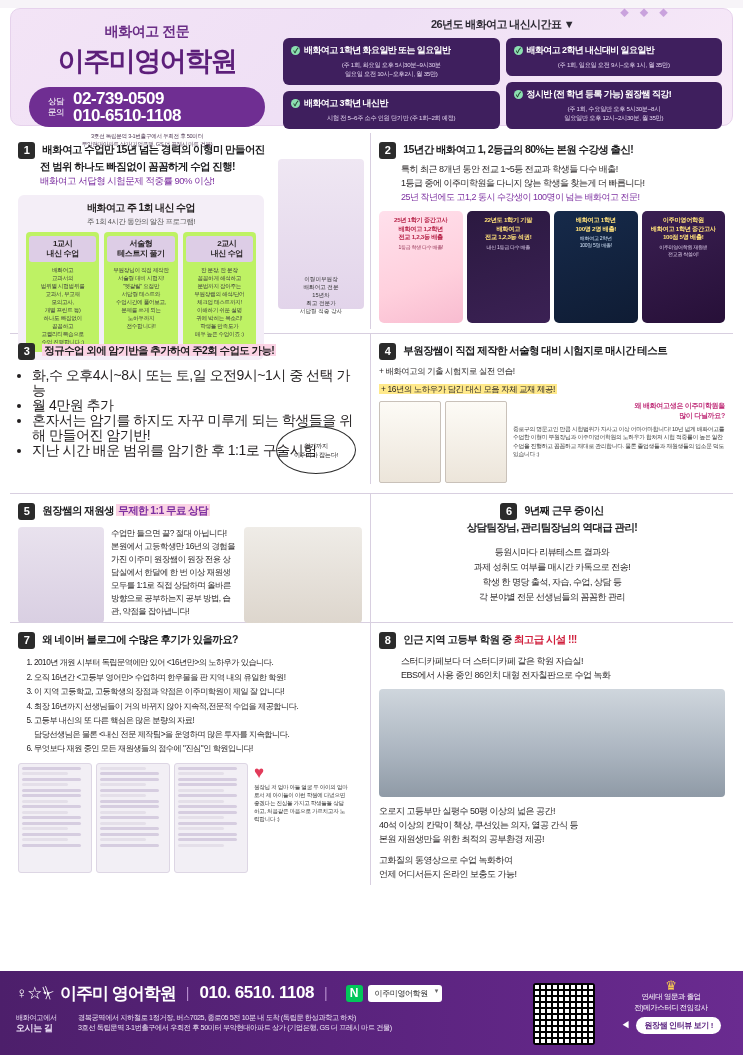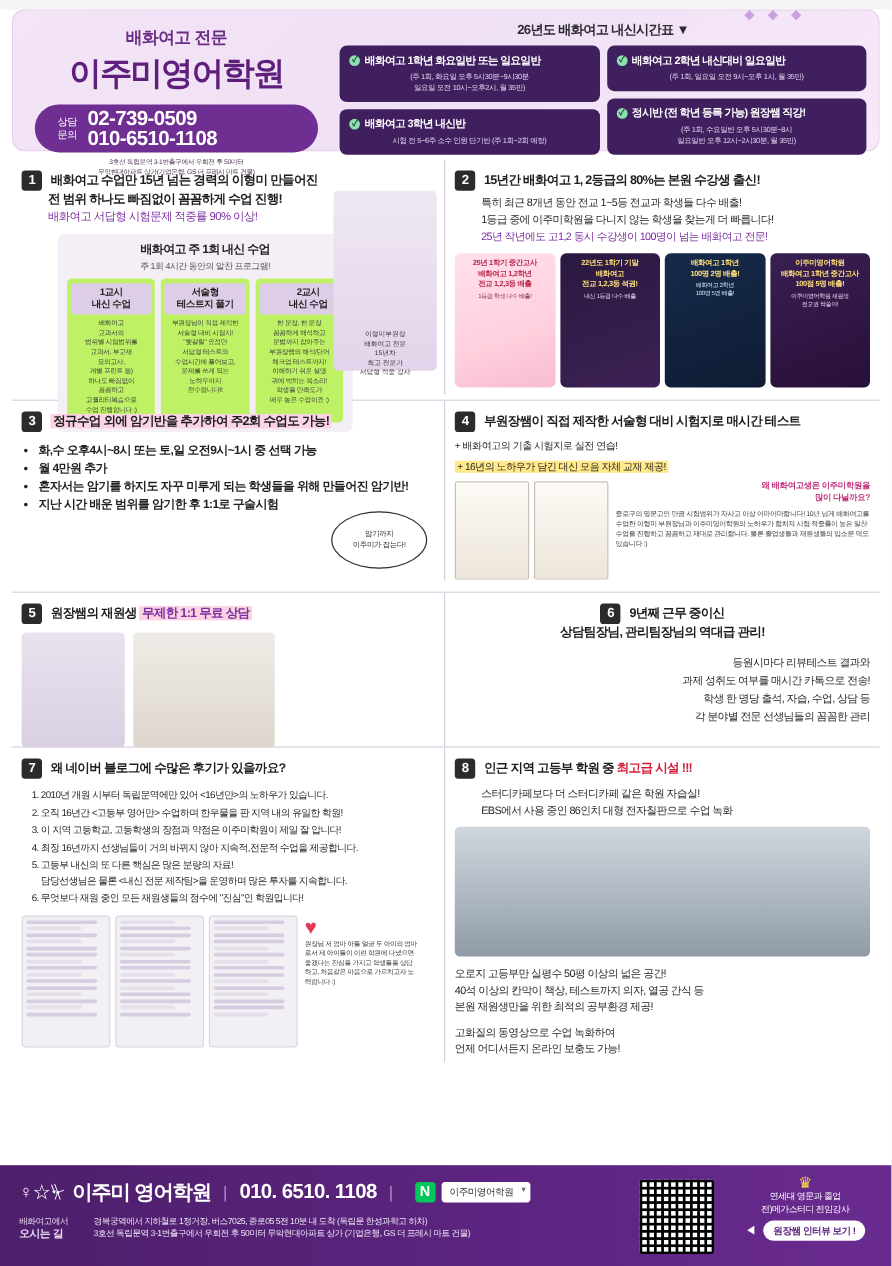--- a/index.html
+++ b/index.html
@@ -110,21 +110,21 @@
   .b2 { background:linear-gradient(160deg,#2b1940,#3b2154); }
   .b3 { background:linear-gradient(160deg,#162a4a,#0f1c34); }
   .b4 { background:linear-gradient(160deg,#3a1f52,#271038); }
   .ban-t { font-size:6.2px; line-height:8.5px; font-weight:bold; text-align:center; padding:5px 3px 0 3px; letter-spacing:-0.3px;}
   .ban-t.dark { color:#ffe07a; }
   .ban-t.lite { color:#b8264a; }
   .ban-sub { font-size:5px; line-height:7px; text-align:center; padding:2px 3px; letter-spacing:-0.3px;}
 
   
   .s3-ul { margin:8px 0 0 14px; padding:0; }
-  .s3-ul li { font-size:10px; line-height:15px; letter-spacing:-0.5px;font-weight:bold; }
+  .s3-ul li { font-size:14px; line-height:15px; letter-spacing:-0.5px; }
   .s3-bubble {
     position:absolute; right:14px; bottom:10px; width:80px;height:48px;
     border:1.3px solid #2b2b2b; border-radius:50%;
     font-size:6.2px; line-height:9px; text-align:center; display:flex; align-items:center; justify-content:center;
     letter-spacing:-0.3px;
   }
 
   
   .s4-note { font-size:8.4px; line-height:12.5px; letter-spacing:-0.4px; margin-top:5px;}
   .s4-body { display:flex; gap:6px; margin-top:6px; }
@@ -134,21 +134,21 @@
   .s4-text { flex:1; font-size:5.8px; line-height:8.4px; color:#3b3b3b; letter-spacing:-0.3px;}
   .s4-qbox { font-size:7px; color:#c0307a; font-weight:bold; text-align:right; letter-spacing:-0.3px; line-height:10px;}
 
   
   .s5-body { display:flex; gap:7px; margin-top:7px; }
   .s5-photo { width:86px; height:96px; border-radius:4px; background:linear-gradient(180deg,#e9e2ee,#d9cfe2); }
   .s5-photo2 { width:118px; height:96px; border-radius:4px; background:linear-gradient(180deg,#efece7,#ddd6cd); }
   .s5-txt { flex:1; font-size:8.4px; line-height:13px; letter-spacing:-0.5px;}
 
   
-  .s6-txt { font-size:9px; line-height:15px; letter-spacing:-0.5px; margin-top:10px; text-align:right;}
+  .s6-txt { font-size:9px; line-height:15px; letter-spacing:-0.5px; margin-top:10px; text-align:center;}
 
   
   .s7-ol { margin:7px 0 0 16px; padding:0; }
   .s7-ol li { font-size:8.2px; line-height:13.5px; letter-spacing:-0.5px; margin-bottom:1px;}
   .s7-shots { display:flex; gap:4px; margin-top:7px; align-items:flex-start;}
   .s7-shot { width:74px; height:110px; background:#f2eff5; border:1px solid #ddd6e4; border-radius:3px; padding:3px; overflow:hidden;}
   .s7-line { height:3px; background:#ddd; border-radius:2px; margin-bottom:2.5px; }
   .s7-line.a { background:#d6cde0; width:90%; }
   .s7-line.b { background:#e4dfe9; width:70%; }
   .s7-heart { color:#e23b5a; font-size:17px; }
@@ -255,21 +255,21 @@
 
     <div class="row">
       <div class="cell left" style="height:196px;">
         <div class="h-title">
           <span class="num">1</span>
           <span>배화여고 수업만 15년 넘는 경력의 이형미 만들어진</span>
         </div>
         <div class="h-title" style="margin-left:22px;">전 범위 하나도 빠짐없이 꼼꼼하게 수업 진행!</div>
         <div class="s1-sub t-purple" style="margin-left:22px;">배화여고 서답형 시험문제 적중률 90% 이상!</div>
 
-        <div class="s1-tablewrap" style="width:246px;margin-left:30px;">
+        <div class="s1-tablewrap" style="width:246px;">
           <div class="s1-th">배화여고 주 1회 내신 수업</div>
           <div class="s1-th2">주 1회 4시간 동안의 알찬 프로그램!</div>
           <div class="s1-cols">
             <div class="s1-col">
               <div class="s1-colh" style="white-space: pre-line;">1교시
 내신 수업</div>
               <div class="s1-colb" style="white-space: pre-line;">배화여고
 교과서의
 범위별 시험범위를
 교과서, 부교재
@@ -395,20 +395,22 @@
 
     <div class="row">
       <div class="cell left" style="height:128px;">
         <div class="h-title">
           <span class="num">5</span>
           <span>원장쌤의 재원생 </span>
           <span class="hl-pink t-purple">무제한 1:1 무료 상담</span>
         </div>
         <div class="s5-body">
           <div class="s5-photo"></div>
+          <div class="s5-txt" style="white-space: pre-line;">수업만 들으면 끝? 절대 아닙니다!
+본원에서 고등학생만 16년의 경험을 가진 이주미 원장쌤이 원장 전용 상담실에서 한달에 한 번 이상 재원생 모두를 1:1로 직접 상담하며 올바른 방향으로 공부하는지 공부 방법, 습관, 약점을 잡아냅니다!</div>
           <div class="s5-photo2"></div>
         </div>
       </div>
 
       <div class="cell right">
         <div class="h-title" style="text-align:center;">
           <span class="num">6</span>
           <span>9년째 근무 중이신</span>
         </div>
         <div class="h-title" style="text-align:center;">상담팀장님, 관리팀장님의 역대급 관리!</div>
@@ -495,21 +497,21 @@
 
       <div class="cell right">
         <div class="h-title">
           <span class="num">8</span>
           <span>인근 지역 고등부 학원 중 </span><span class="t-red">최고급 시설 !!!</span>
         </div>
         <div class="s8-txt" style="margin-left:22px;">스터디카페보다 더 스터디카페 같은 학원 자습실!</div>
         <div class="s8-txt" style="margin-left:22px;margin-top:0;">EBS에서 사용 중인 86인치 대형 전자칠판으로 수업 녹화</div>
         <div class="s8-img"></div>
         <div class="s8-txt2">오로지 고등부만 실평수 50평 이상의 넓은 공간!</div>
-        <div class="s8-txt2" style="margin-top:0;">40석 이상의 칸막이 책상, 테스트까지 의자, 열공 간식 등</div>
+        <div class="s8-txt2" style="margin-top:0;">40석 이상의 칸막이 책상, 쿠션있는 의자, 열공 간식 등</div>
         <div class="s8-txt2" style="margin-top:0;">본원 재원생만을 위한 최적의 공부환경 제공!</div>
         <div class="s8-txt2">고화질의 동영상으로 수업 녹화하여</div>
         <div class="s8-txt2" style="margin-top:0;">언제 어디서든지 온라인 보충도 가능!</div>
         <div class="s8-person"></div>
       </div>
     </div>
 
   </div>
 
   <div class="footer">

